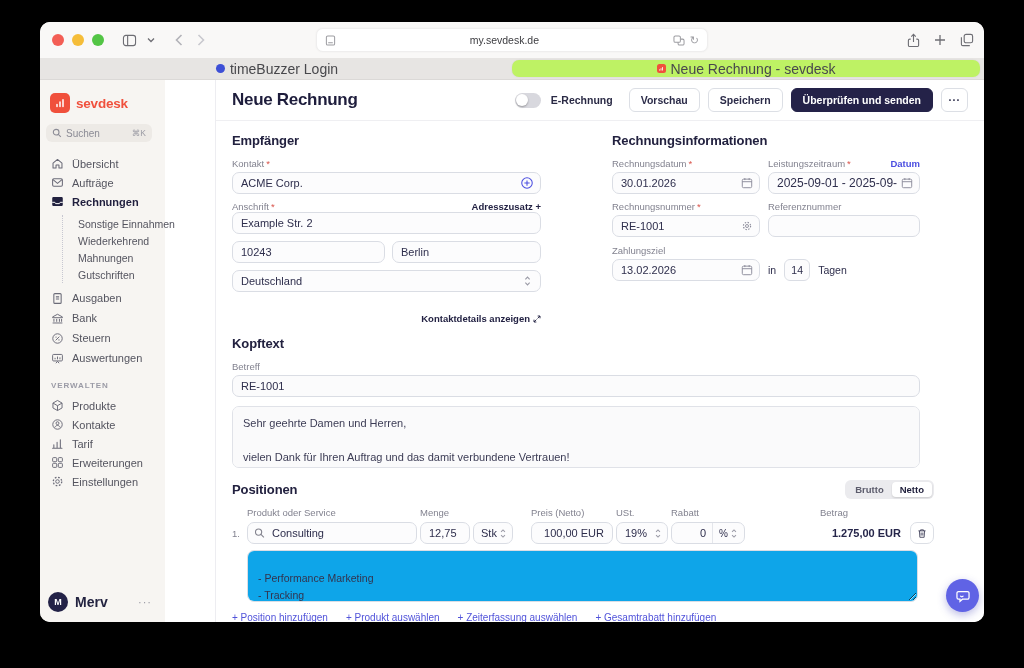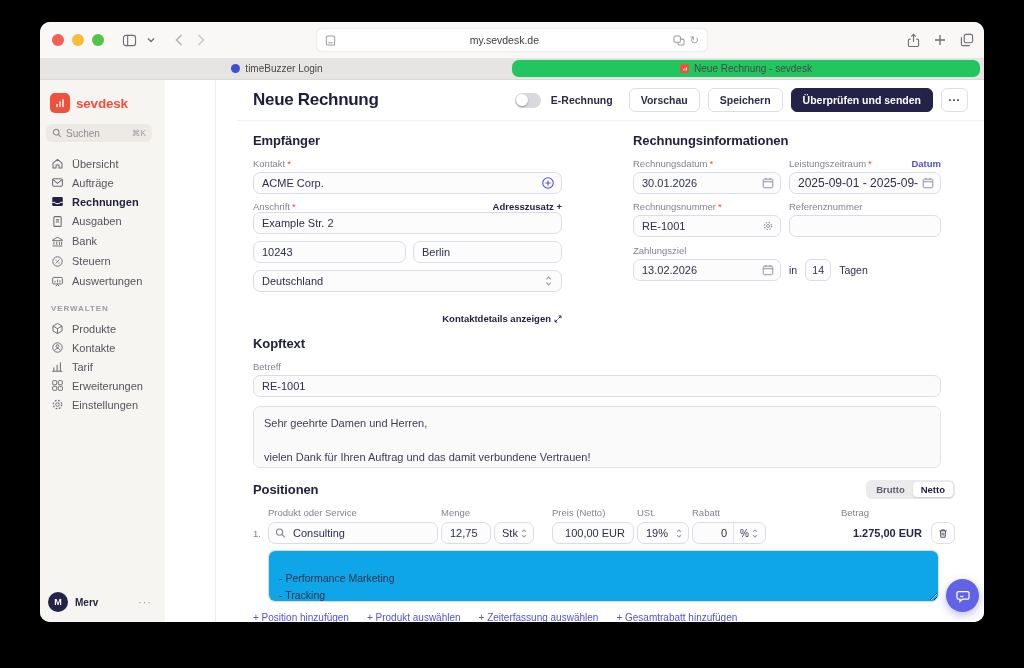--- a/index.html
+++ b/index.html
@@ -25,26 +25,26 @@
   .nav-arrows { display:flex; gap:14px; margin-left:16px; color:#b4b4ba; font-size:15px; }
   .urlbar {
     position:absolute; left:50%; top:6px; transform:translateX(-50%);
     width:392px; height:24px; background:#fff; border:1px solid #efeeee; border-radius:7px;
     display:flex; align-items:center; padding:0 8px; box-shadow:0 0 2px rgba(0,0,0,.06);
   }
   .url-text { flex:1; text-align:center; font-size:10.5px; color:#3c3c40; }
   .url-side { color:#9b9ba0; display:flex; align-items:center; gap:5px; font-size:11px; }
   .tb-right { margin-left:auto; display:flex; align-items:center; gap:14px; color:#7c7c82; }
   .tabbar { height:22px; background:#e7e5e3; flex:none; display:flex; padding:0 3px; border-bottom:1px solid #dbd9d7; }
-  .tab { flex:1; display:flex; align-items:center; justify-content:center; gap:5px; font-size:10px; color:#48484c; }
-  .tab.active { background:#22c55e; border-radius:7px; margin:2px 1px; box-shadow:0 0 2px rgba(0,0,0,.08); }
+  .tab { flex:1; display:flex; align-items:center; justify-content:center; gap:5px; font-size:14px; color:#48484c; }
+  .tab.active { background:#bef264; border-radius:7px; margin:2px 1px; box-shadow:0 0 2px rgba(0,0,0,.08); }
   .fav-dot { width:9px; height:9px; border-radius:50%; }
   .fav-sq { width:9px; height:9px; border-radius:2.5px; display:flex; align-items:center; justify-content:center; }
   
-  .app { flex:1; display:flex; min-height:0; position:relative;gap:21px; }
+  .app { flex:1; display:flex; min-height:0; position:relative; }
   .sidebar {
     width:176px; flex:none; position:relative; font-size:11px; color:#54545f;
     background:linear-gradient(90deg,#f7f5f2 0,#f7f5f2 125px,#fff 125px);
     border-right:1px solid #ededf1; padding:12px 0 0 6px;
   }
   .brand { display:flex; align-items:center; gap:6px; padding-left:4px; height:22px; margin-bottom:10px; }
   .brand-badge { width:20px; height:20px; border-radius:5px; background:#f0503c; display:flex; align-items:center; justify-content:center; }
   .brand-name { color:#f0503c; font-weight:700; font-size:13.5px; letter-spacing:-.2px; }
   .search-pill {
     width:106px; height:18px; background:#edeae6; border-radius:6px; margin:0 0 12px 0;
@@ -53,21 +53,21 @@
   .search-pill .kbd { margin-left:auto; font-size:8.5px; color:#9b9ba4; }
   .nav-item { display:flex; align-items:center; gap:8px; height:19px; padding-left:5px; color:#54545f; cursor:default; }
   .nav-item .lbl { white-space:nowrap; }
   .nav-item.active { color:#201f3e; font-weight:700; }
   .subnav { margin:4px 0 5px 16px; border-left:1px dotted #c7c7d1; padding-left:15px; }
   .sub-item { height:17px; display:flex; align-items:center; font-size:10.5px; color:#54545f; white-space:nowrap; }
   .nav-item.tall { height:20px; }
   .section-label { font-size:8px; letter-spacing:.9px; color:#9b9ba6; font-weight:700; margin:13px 0 6px 5px; }
   .user { position:absolute; left:8px; bottom:10px; width:104px; display:flex; align-items:center; gap:7px; }
   .avatar { width:20px; height:20px; border-radius:50%; background:#232247; color:#fff; font-size:9px; font-weight:700; display:flex; align-items:center; justify-content:center; }
-  .user-name { font-weight:700; color:#232340; font-size:10px; }
+  .user-name { font-weight:700; color:#232340; font-size:14px; }
   .user-menu { margin-left:auto; color:#9a9aa4; font-size:11px; letter-spacing:1px; }
   
   .main { flex:1; display:flex; flex-direction:column; min-width:0; background:#fff; }
   .page-header { height:41px; flex:none; border-bottom:1px solid #efeff2; display:flex; align-items:center; padding:0 16px; }
   .page-title { font-size:17px; font-weight:700; color:#1e1d3c; letter-spacing:-.3px; }
   .header-right { margin-left:auto; display:flex; align-items:center; gap:8px; }
   .toggle { width:26px; height:15px; border-radius:8px; background:#d8d8de; position:relative; margin-right:2px; }
   .toggle-knob { position:absolute; left:1.5px; top:1.5px; width:12px; height:12px; border-radius:50%; background:#fff; box-shadow:0 1px 2px rgba(0,0,0,.3); }
   .toggle-label { font-size:10.5px; font-weight:600; color:#2a2a45; margin-right:8px; }
   .btn { height:24px; padding:0 11px; border-radius:6px; font-size:10.5px; font-weight:700; display:flex; align-items:center; background:#fff; border:1px solid #dcdfe5; color:#2c2c49; white-space:nowrap; }
@@ -274,20 +274,34 @@
       <div class="nav-item active">
         <span>
             <svg width="13" height="13" viewBox="0 0 16 16">
               <path fill="#22213f" d="M3 2.5h10a1.5 1.5 0 0 1 1.5 1.5v8a1.5 1.5 0 0 1-1.5 1.5H3A1.5 1.5 0 0 1 1.5 12V4A1.5 1.5 0 0 1 3 2.5z"></path>
               <path fill="none" stroke="#fff" stroke-width="1.2" d="M1.5 9h3.2l1 1.6h4.6l1-1.6h3.2"></path>
             </svg>
           </span>
         <span class="lbl">Rechnungen</span>
       </div>
 
+      <div class="subnav">
+        <div class="sub-item">
+            <span>Sonstige Einnahmen</span>
+          </div>
+        <div class="sub-item">
+            <span>Wiederkehrend</span>
+          </div>
+        <div class="sub-item">
+            <span>Mahnungen</span>
+          </div>
+        <div class="sub-item">
+            <span>Gutschriften</span>
+          </div>
+      </div>
 
       <div class="nav-item tall">
         <span>
             <svg width="13" height="13" viewBox="0 0 16 16" fill="none" stroke="#6b6b78" stroke-width="1.3">
               <rect x="3.5" y="2" width="9" height="12" rx="1.2"></rect>
               <path d="M6 6h4M6 8.5h4"></path>
             </svg>
           </span>
         <span class="lbl">Ausgaben</span>
       </div>

